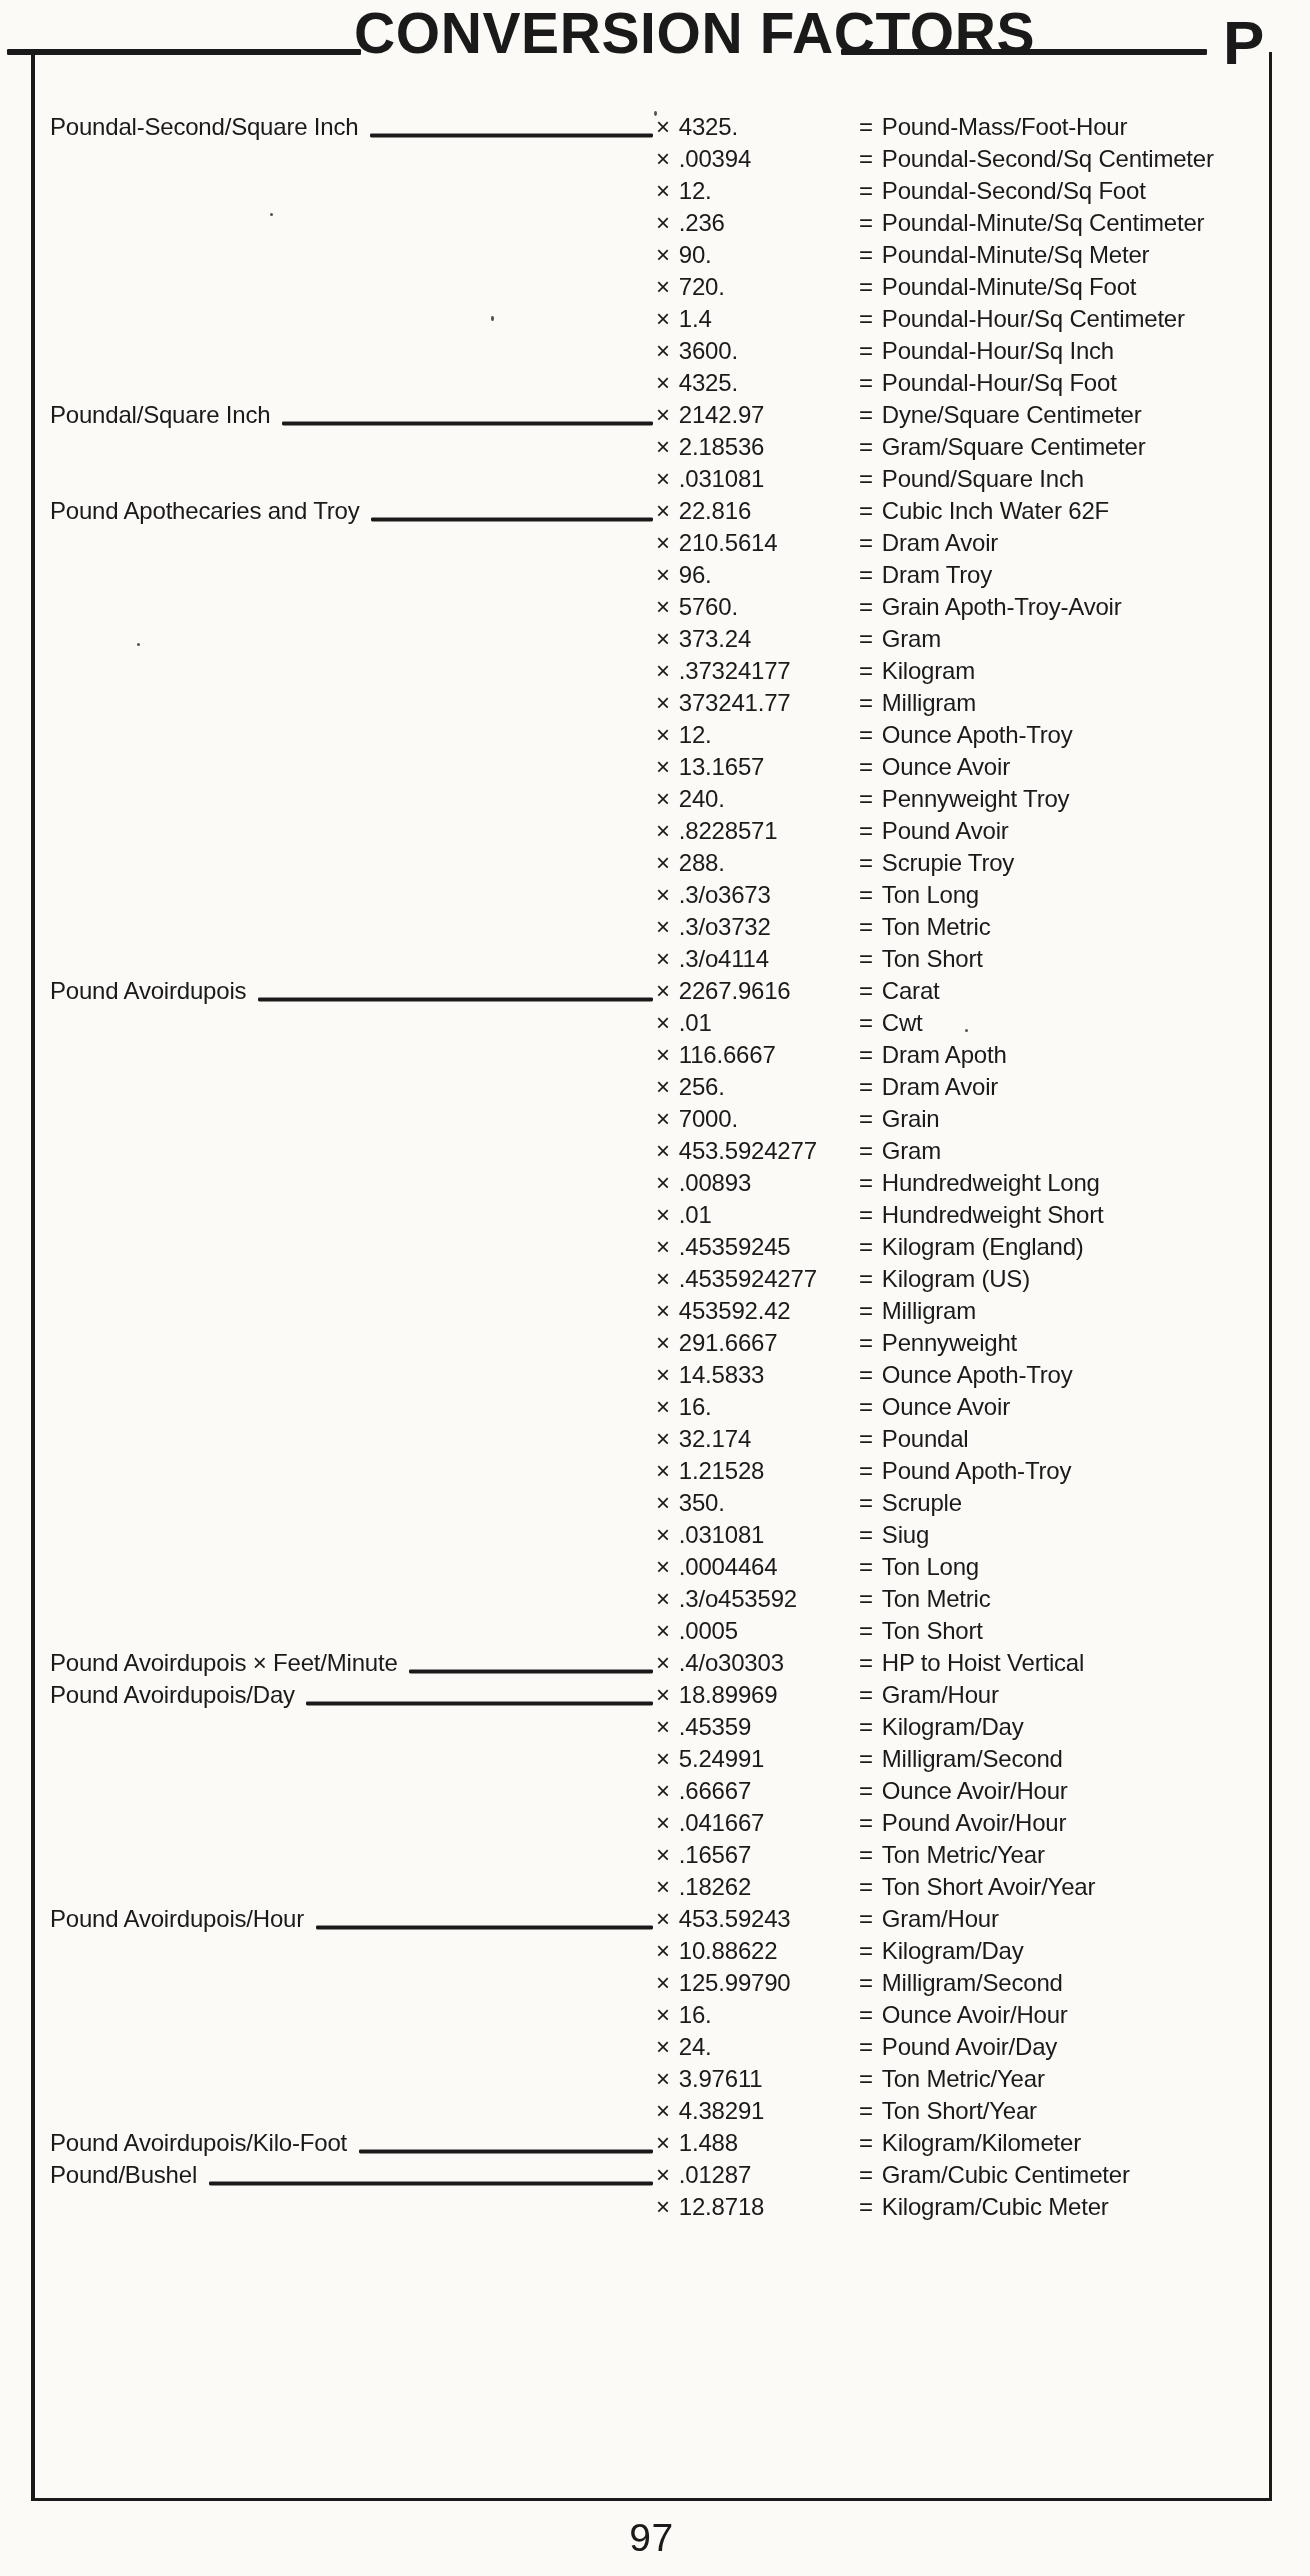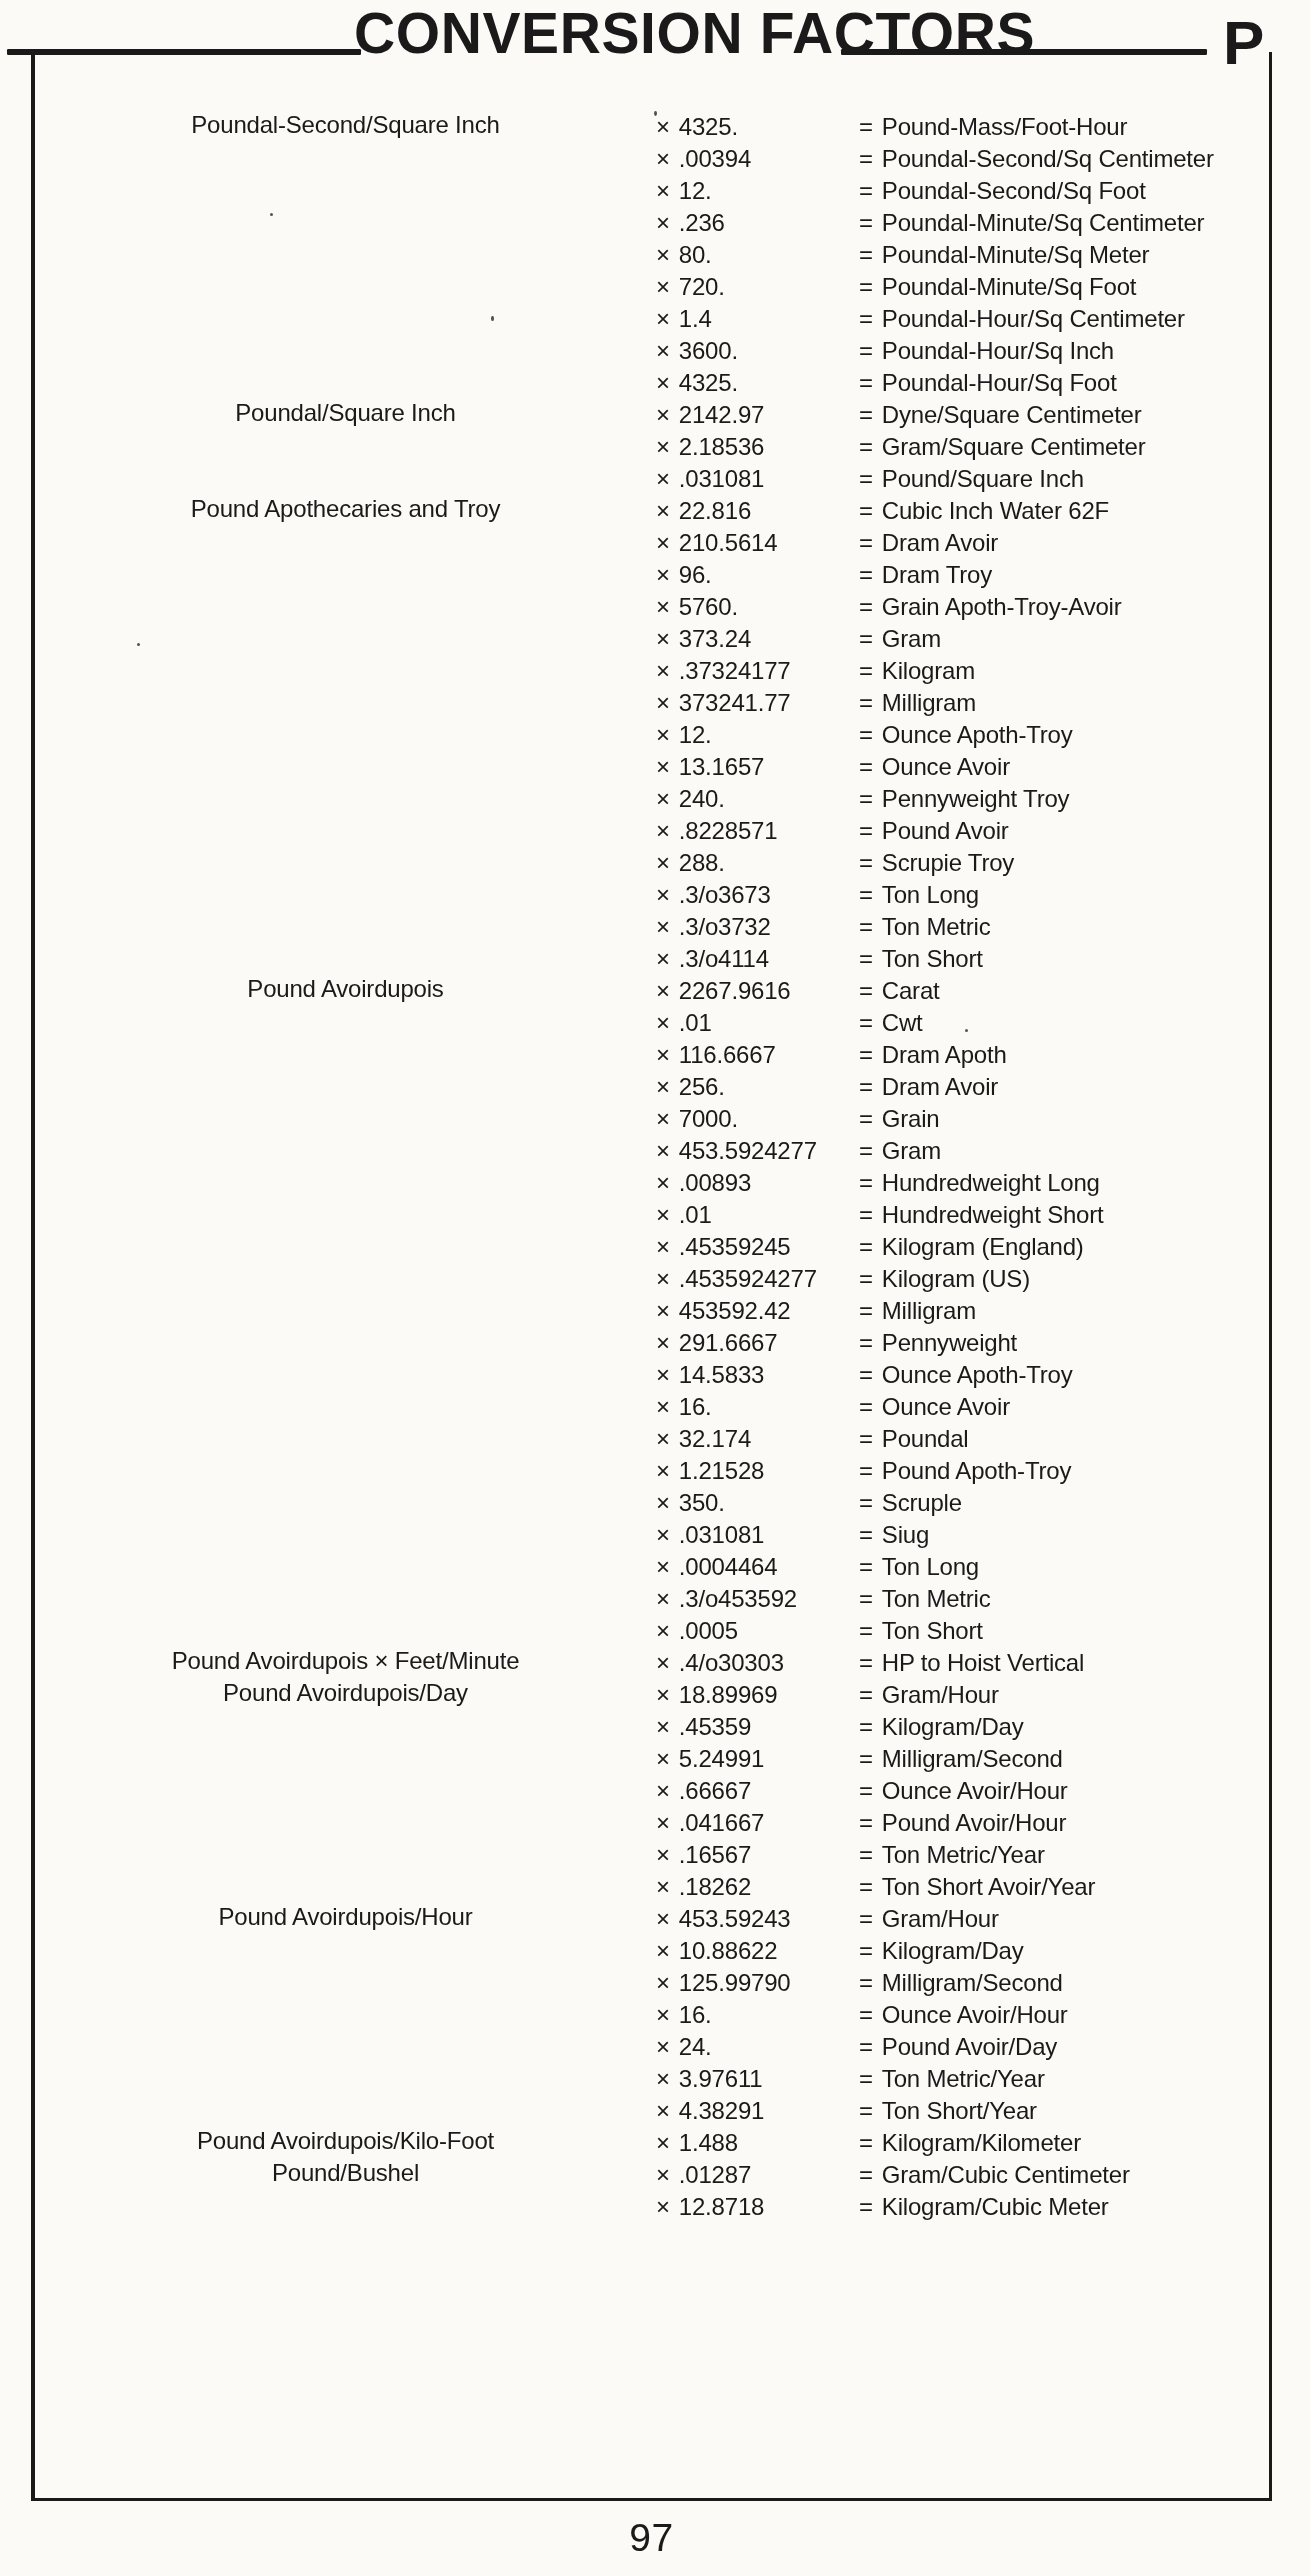--- a/index.html
+++ b/index.html
@@ -34,21 +34,21 @@
     position:absolute;left:31px;top:52px;width:1241px;height:2449px;
     border-left:4.5px solid var(--ink);
     border-right:3.9px solid var(--ink);
     border-bottom:3.9px solid var(--ink);
   }
   
   
   .rows{position:relative;padding-top:59px;}
   .row{position:relative;height:32px;font-size:24px;letter-spacing:-0.2px;}
   .row .cell{position:absolute;top:0;height:32px;display:flex;align-items:center;white-space:nowrap;}
-  .label-cell{left:7px;width:607px;flex-direction:column;}
+  .label-cell{left:15px;width:607px;}
   .factor-cell{left:621px;width:200px;}
   .result-cell{left:824px;width:400px;}
   .unit-label{white-space:nowrap;}
   .leader{flex:1;height:3.2px;background:var(--ink);margin-left:11.6px;margin-right:3.9px;transform:translateY(8.4px);border-radius:1.3px;}
   .times{margin-right:9px;}
   .eq{margin-right:9px;}
   
   .page-number{
     position:absolute;left:31px;width:1241px;top:2516px;
     text-align:center;font-size:39px;font-weight:400;letter-spacing:0.6px;
@@ -113,21 +113,21 @@
           <span class="factor">.236</span>
         </div>
         <div class="cell result-cell">
           <span class="eq">=</span>
           <span class="result">Poundal-Minute/Sq Centimeter</span>
         </div>
       </div>
       <div class="row">
         <div class="cell factor-cell">
           <span class="times">×</span>
-          <span class="factor">80.</span>
+          <span class="factor">90.</span>
         </div>
         <div class="cell result-cell">
           <span class="eq">=</span>
           <span class="result">Poundal-Minute/Sq Meter</span>
         </div>
       </div>
       <div class="row">
         <div class="cell factor-cell">
           <span class="times">×</span>
           <span class="factor">720.</span>

